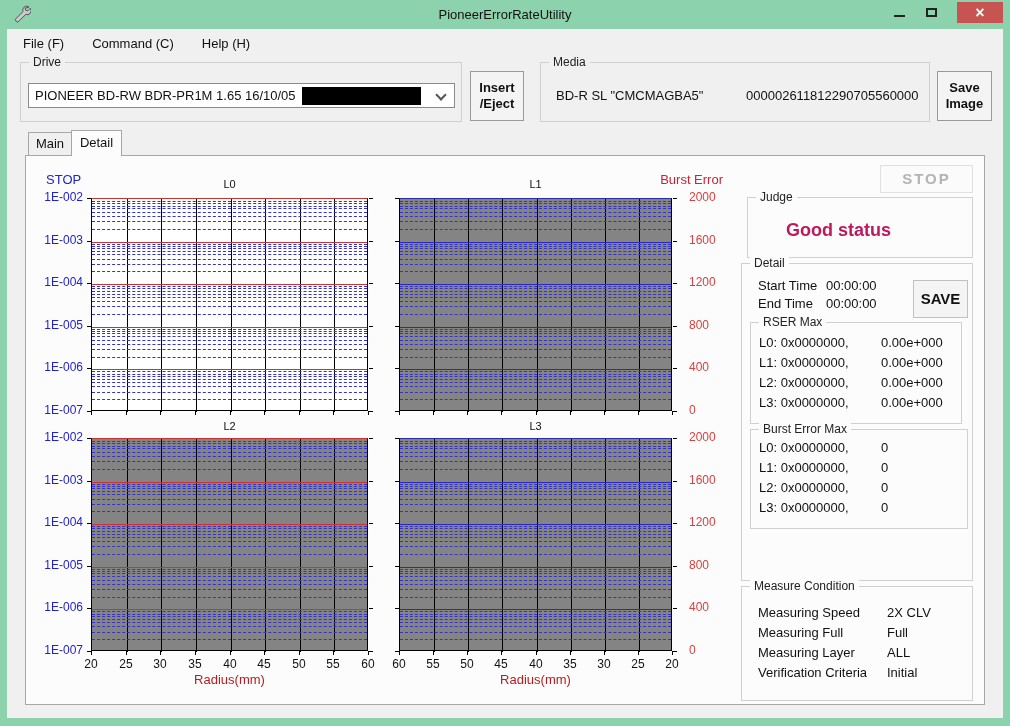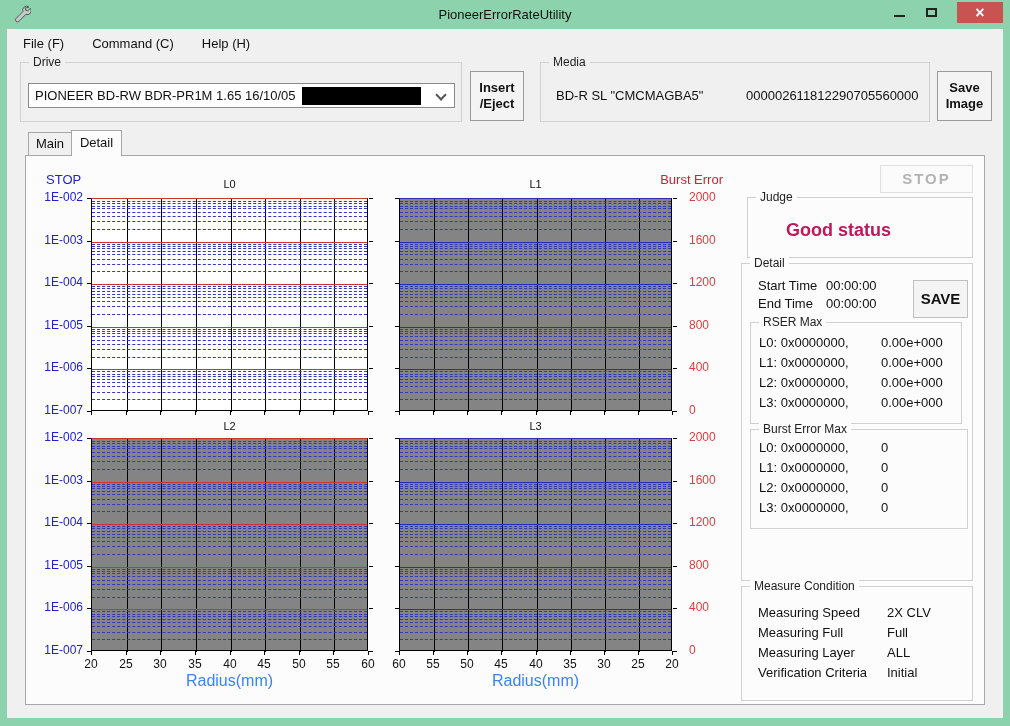--- a/index.html
+++ b/index.html
@@ -41,21 +41,21 @@
   #judge-status{position:absolute;left:38px;top:22px;font-size:18px;font-weight:bold;color:#be185d;}
   .kv-label{position:absolute;font-size:13px;color:#111;white-space:nowrap;}
   .kv-value{position:absolute;font-size:13px;color:#111;white-space:nowrap;}
   #save-btn{left:171px;top:16px;width:55px;height:38px;font-size:15px;border:1px solid #c0c0c0;}
   
   .plot{position:absolute;border-left:1px solid #000;border-right:1px solid #000;border-bottom:1px solid #000;}
   .chart-title{position:absolute;font-size:11px;color:#111;text-align:center;}
   .ylab{position:absolute;font-size:12px;color:#2222cc;text-align:right;width:52px;}
   .y2lab{position:absolute;font-size:12px;color:#d84040;text-align:left;width:50px;}
   .xlab{position:absolute;font-size:12px;color:#111;text-align:center;width:30px;}
-  .axis-title{position:absolute;font-size:16px;color:#3b82f6;text-align:center;}
+  .axis-title{position:absolute;font-size:13px;color:#b91c1c;text-align:center;}
   .hdr-left{position:absolute;font-size:13px;color:#2222cc;font-weight:normal;}
   .hdr-right{position:absolute;font-size:13px;color:#cc2233;}
   .gline{position:absolute;height:0;}
   .vline{position:absolute;width:1px;background:#000;}
   .tick{position:absolute;background:#000;}
 </style>
 </head>
 <body>
 
 <div id="window">

